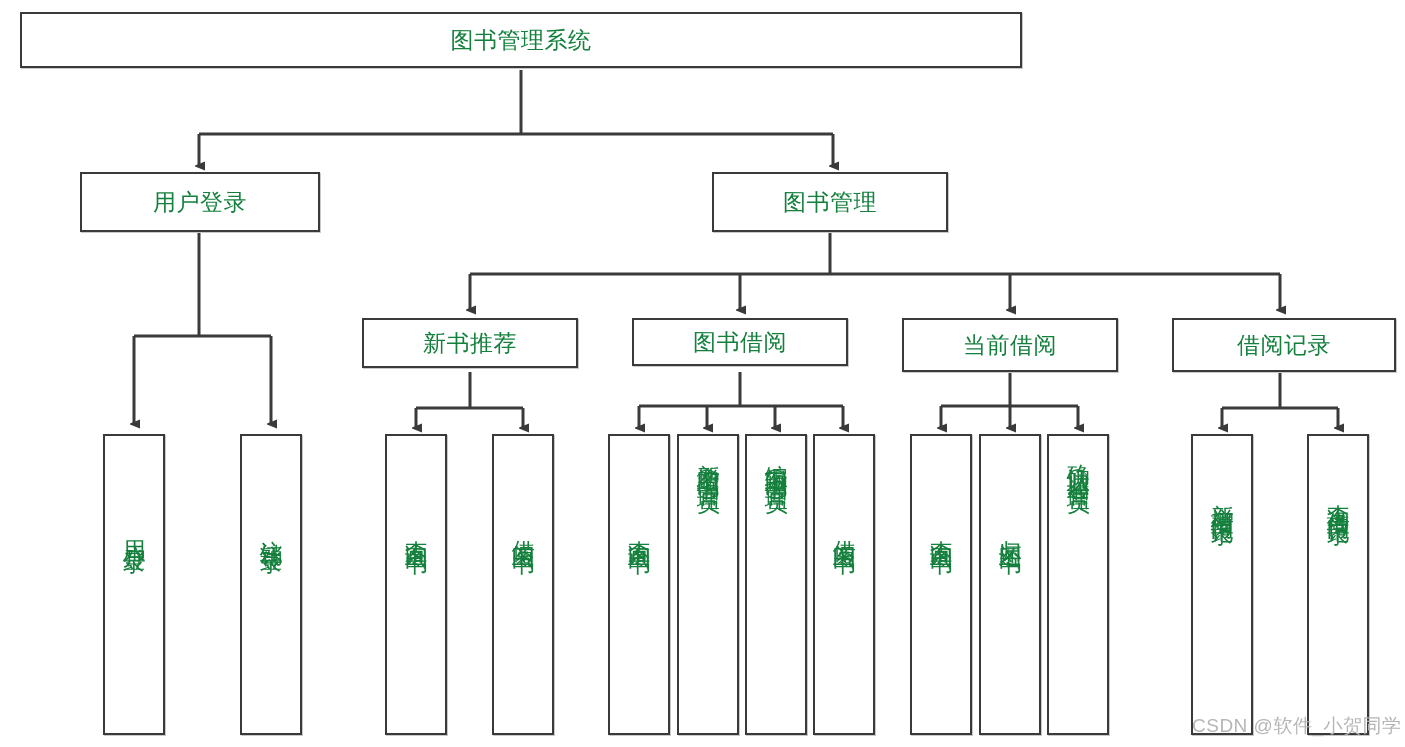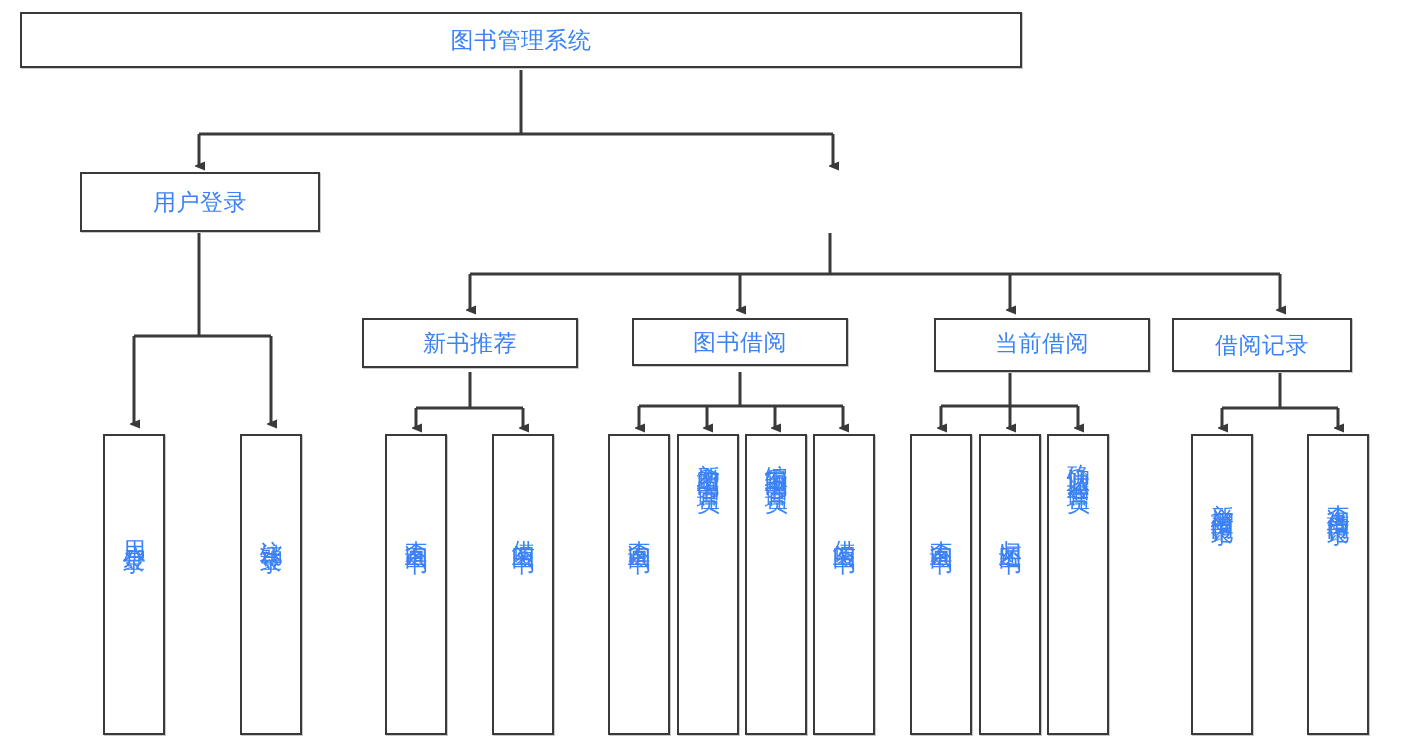--- a/index.html
+++ b/index.html
@@ -31,21 +31,21 @@
     border: 2px solid #3a3a3a;
     box-shadow: 1px 1px 0 0 #c9c9c9;
     display: flex;
     align-items: center;
     justify-content: center;
     color: #1b1b1b;
   }
   .node-label {
     display: block;
     line-height: 1.22;
-    color: #3b82f6;
+    color: #15803d;
   }
   .node.horizontal .node-label {
     font-size: 23px;
     letter-spacing: 0.5px;
     white-space: nowrap;
   }
   .node.vertical {
     align-items: flex-start;
     padding-top: 8px;
   }
@@ -132,34 +132,37 @@
   </svg>
 
   <div class="node horizontal" style="left:20px; top:12px; width:1002px; height:56px;">
     <span class="node-label">图书管理系统</span>
   </div>
 
   <div class="node horizontal" style="left:80px; top:172px; width:240px; height:60px;">
     <span class="node-label">用户登录</span>
   </div>
 
+  <div class="node horizontal" style="left:712px; top:172px; width:236px; height:60px;">
+    <span class="node-label">图书管理</span>
+  </div>
 
   <div class="node horizontal" style="left:362px; top:318px; width:216px; height:50px;">
     <span class="node-label">新书推荐</span>
   </div>
 
   <div class="node horizontal" style="left:632px; top:318px; width:216px; height:48px;">
     <span class="node-label">图书借阅</span>
   </div>
 
-  <div class="node horizontal" style="left:934px; top:318px; width:216px; height:54px;font-family:Liberation Mono, monospace;">
+  <div class="node horizontal" style="left:902px; top:318px; width:216px; height:54px;">
     <span class="node-label">当前借阅</span>
   </div>
 
-  <div class="node horizontal" style="left:1172px; top:318px; width:180px; height:54px;">
+  <div class="node horizontal" style="left:1172px; top:318px; width:224px; height:54px;">
     <span class="node-label">借阅记录</span>
   </div>
 
   <div class="node vertical mid" style="left:103px; top:434px; width:62px; height:301px;">
     <span class="node-label">用户登录</span>
   </div>
 
   <div class="node vertical mid" style="left:240px; top:434px; width:62px; height:301px;">
     <span class="node-label">注销登录</span>
   </div>
@@ -201,14 +204,15 @@
   </div>
 
   <div class="node vertical midshort" style="left:1191px; top:434px; width:62px; height:301px;">
     <span class="node-label">新增借阅记录</span>
   </div>
 
   <div class="node vertical midshort" style="left:1307px; top:434px; width:62px; height:301px;">
     <span class="node-label">查询借阅记录</span>
   </div>
 
+  <div id="watermark">CSDN @软件_小贺同学</div>
 
 </div>
 
 </body></html>

